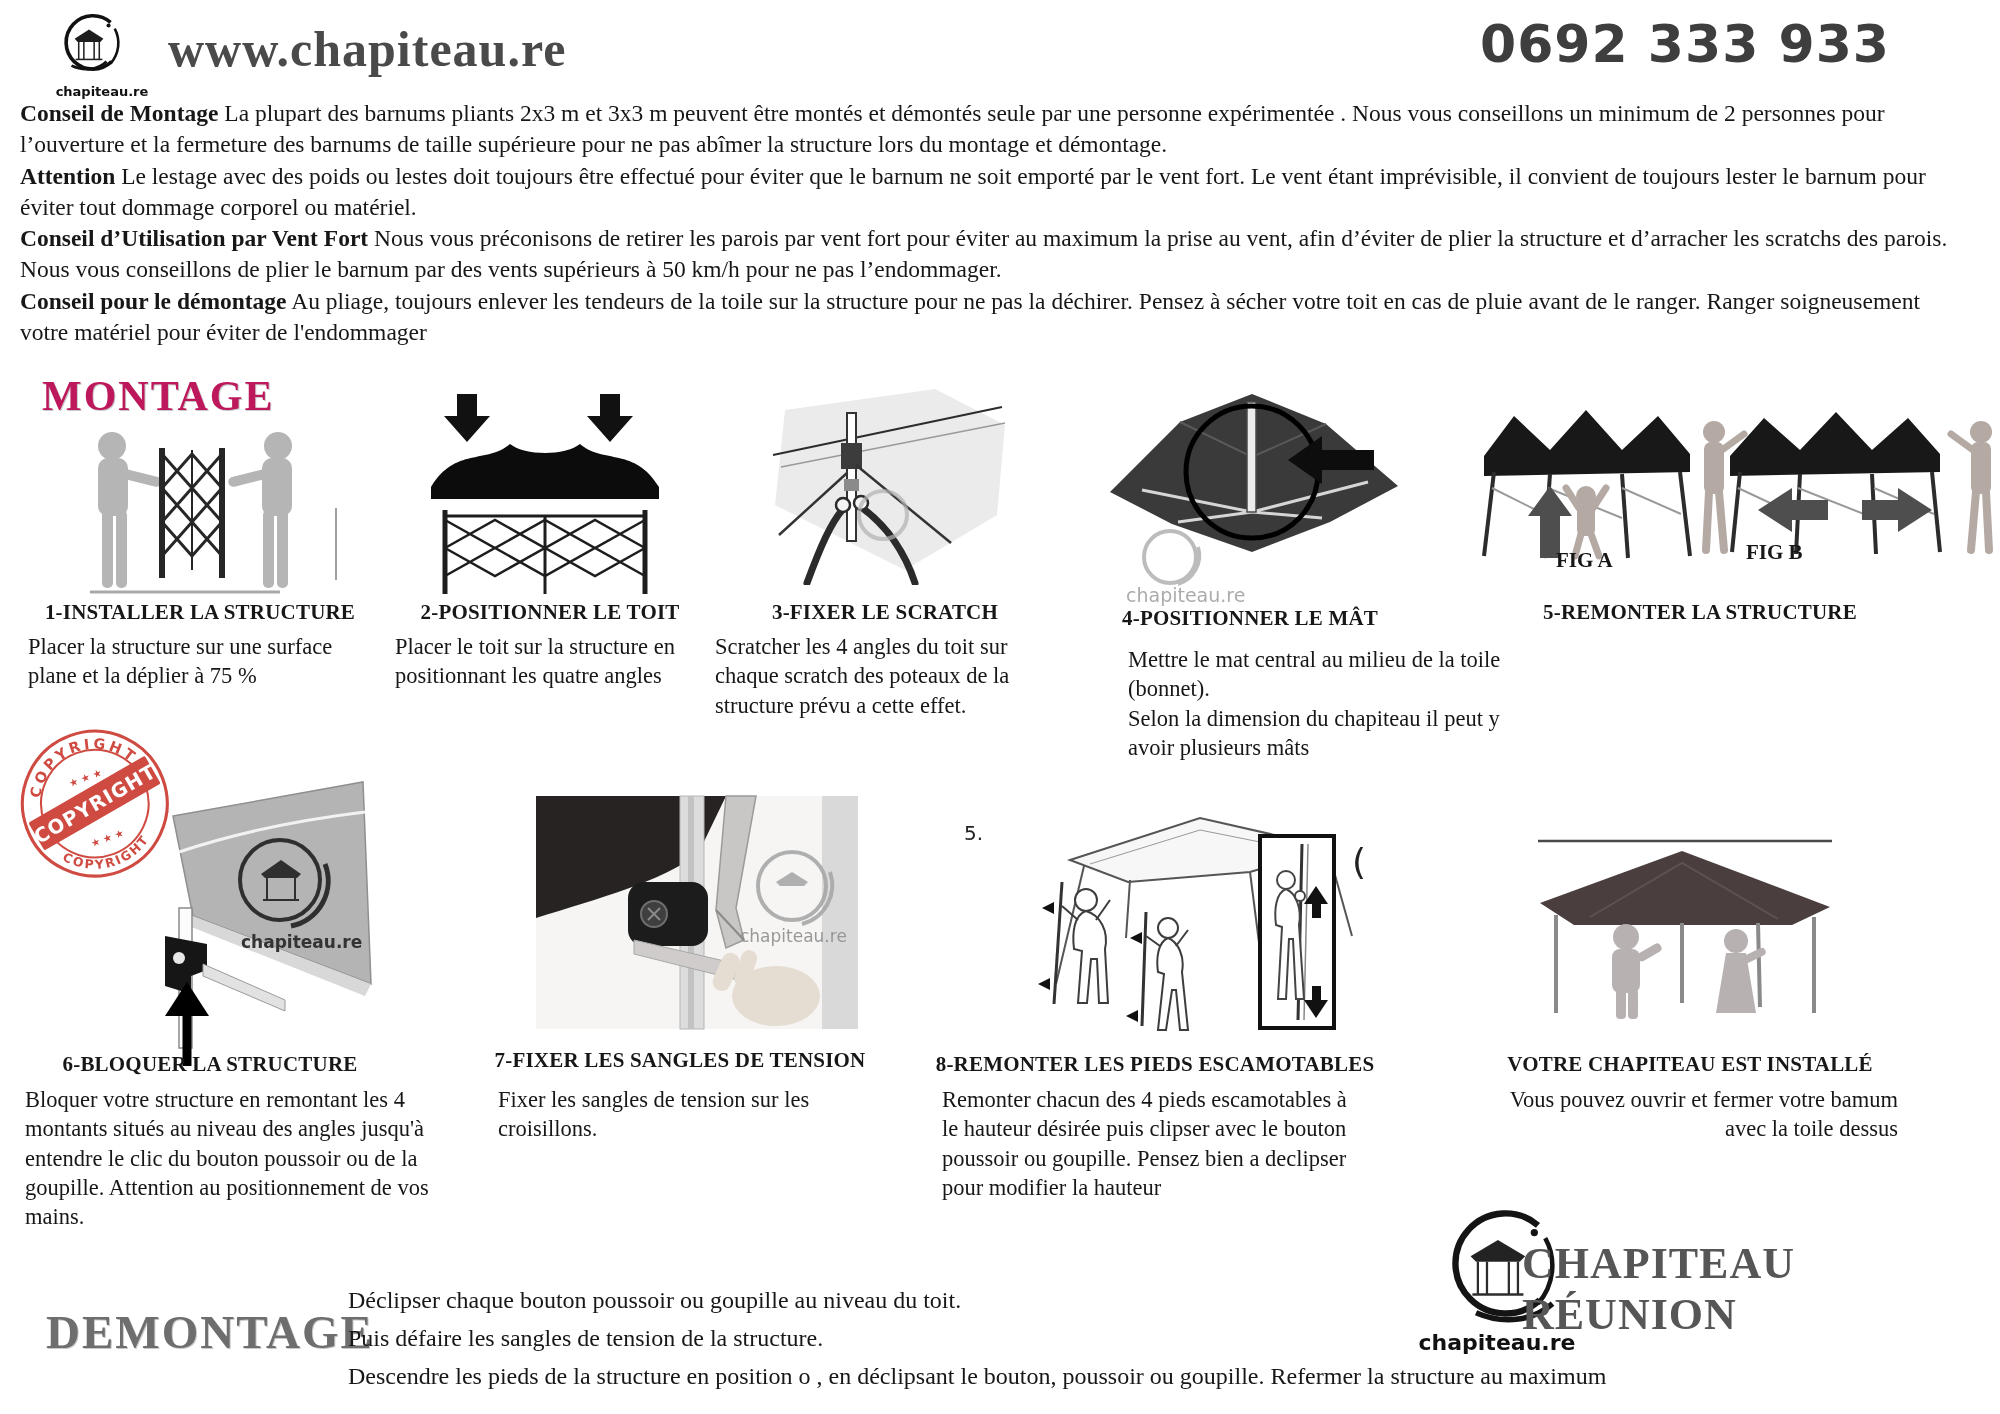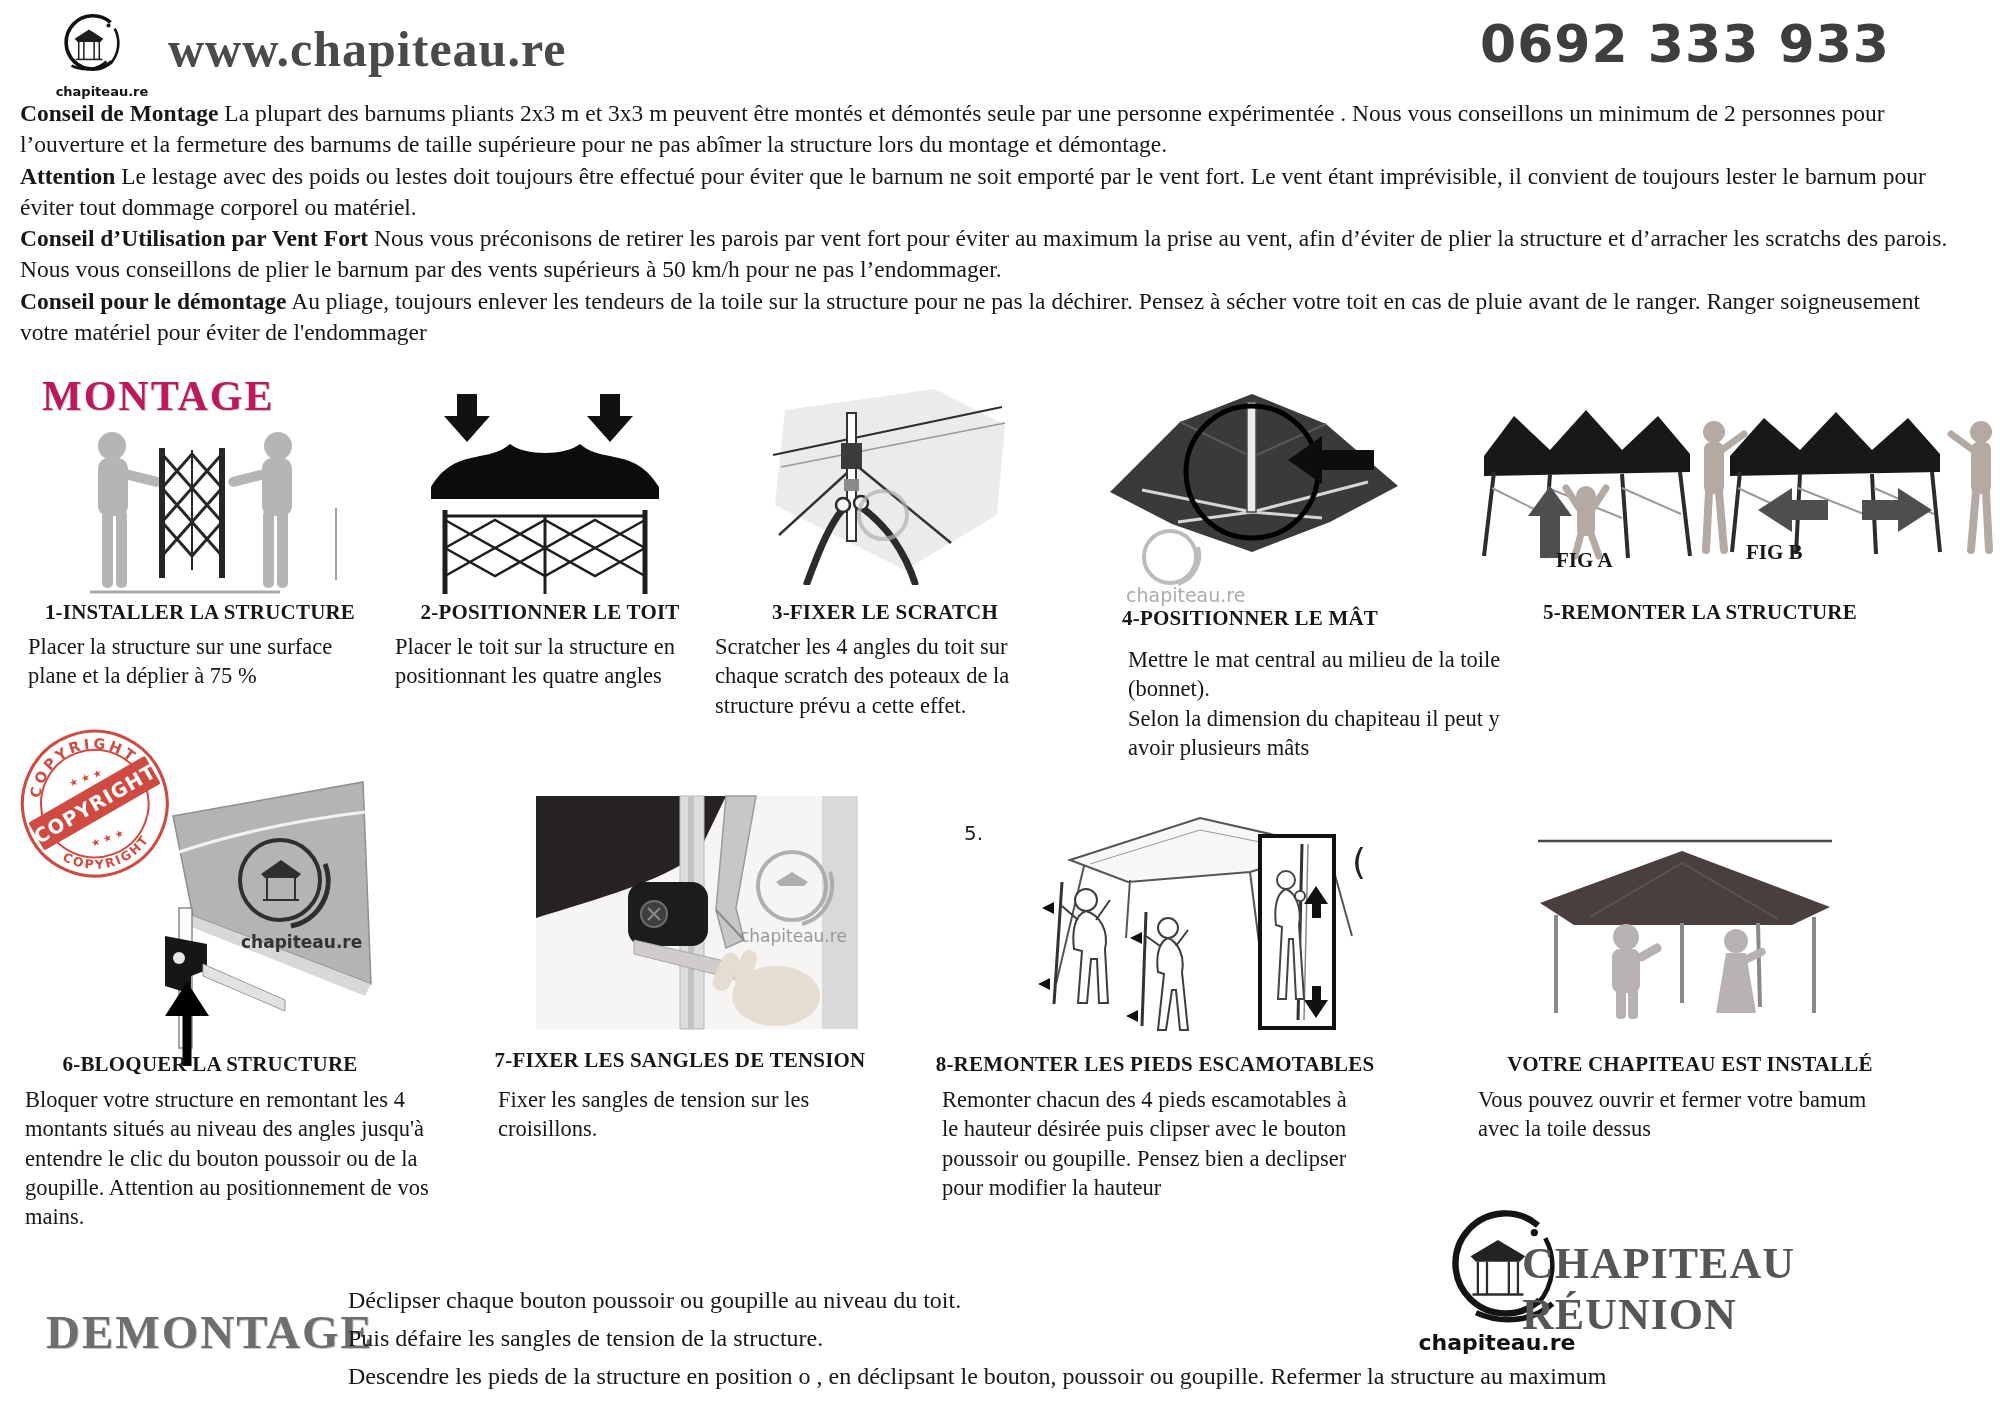--- a/index.html
+++ b/index.html
@@ -338,21 +338,21 @@
   </svg>
 
   <div class="abs step-title" style="left:40px; top:1052px; width:340px;">6-BLOQUER LA STRUCTURE</div>
   <div class="abs step-title" style="left:480px; top:1048px; width:400px;">7-FIXER LES SANGLES DE TENSION</div>
   <div class="abs step-title" style="left:930px; top:1052px; width:450px;">8-REMONTER LES PIEDS ESCAMOTABLES</div>
   <div class="abs step-title" style="left:1490px; top:1052px; width:400px;">VOTRE CHAPITEAU EST INSTALLÉ</div>
 
   <div class="abs step-desc" style="left:25px; top:1085px; width:450px;">Bloquer votre structure en remontant les 4 montants situés au niveau des angles jusqu'à entendre le clic du bouton poussoir ou de la goupille. Attention au positionnement de vos mains.</div>
   <div class="abs step-desc" style="left:498px; top:1085px; width:380px;">Fixer les sangles de tension sur les croisillons.</div>
   <div class="abs step-desc" style="left:942px; top:1085px; width:420px;">Remonter chacun des 4 pieds escamotables à le hauteur désirée puis clipser avec le bouton poussoir ou goupille. Pensez bien a declipser pour modifier la hauteur</div>
-  <div class="abs step-desc" style="left:1478px; top:1085px; width:420px;">Vous pouvez ouvrir et fermer votre bamum avec la toile dessus</div>
+  <div class="abs step-desc" style="left:1478px; top:1085px; width:420px;text-align:right;">Vous pouvez ouvrir et fermer votre bamum avec la toile dessus</div>
 
   <div class="abs" style="left:1412px; top:1198px; width:170px;">
     <svg width="152" height="132" viewBox="0 0 150 145" style="display:block; margin:0 auto;">
       <path d="M120 30 A55 55 0 1 0 122 112" stroke="#141414" stroke-width="7" fill="none"></path>
       <path d="M128 44 A63 63 0 0 1 120 116" stroke="#141414" stroke-width="5" fill="none"></path>
       <path d="M52 126 C84 140 116 134 136 116" stroke="#141414" stroke-width="6" fill="none"></path>
       <circle cx="116" cy="38" r="4" fill="#141414"></circle>
       <polygon points="46,64 76,46 106,64 100,70 52,70" fill="#232323"></polygon>
       <g stroke="#2c2c2c" stroke-width="2.5" fill="none">
         <line x1="54" y1="70" x2="54" y2="106"></line>

